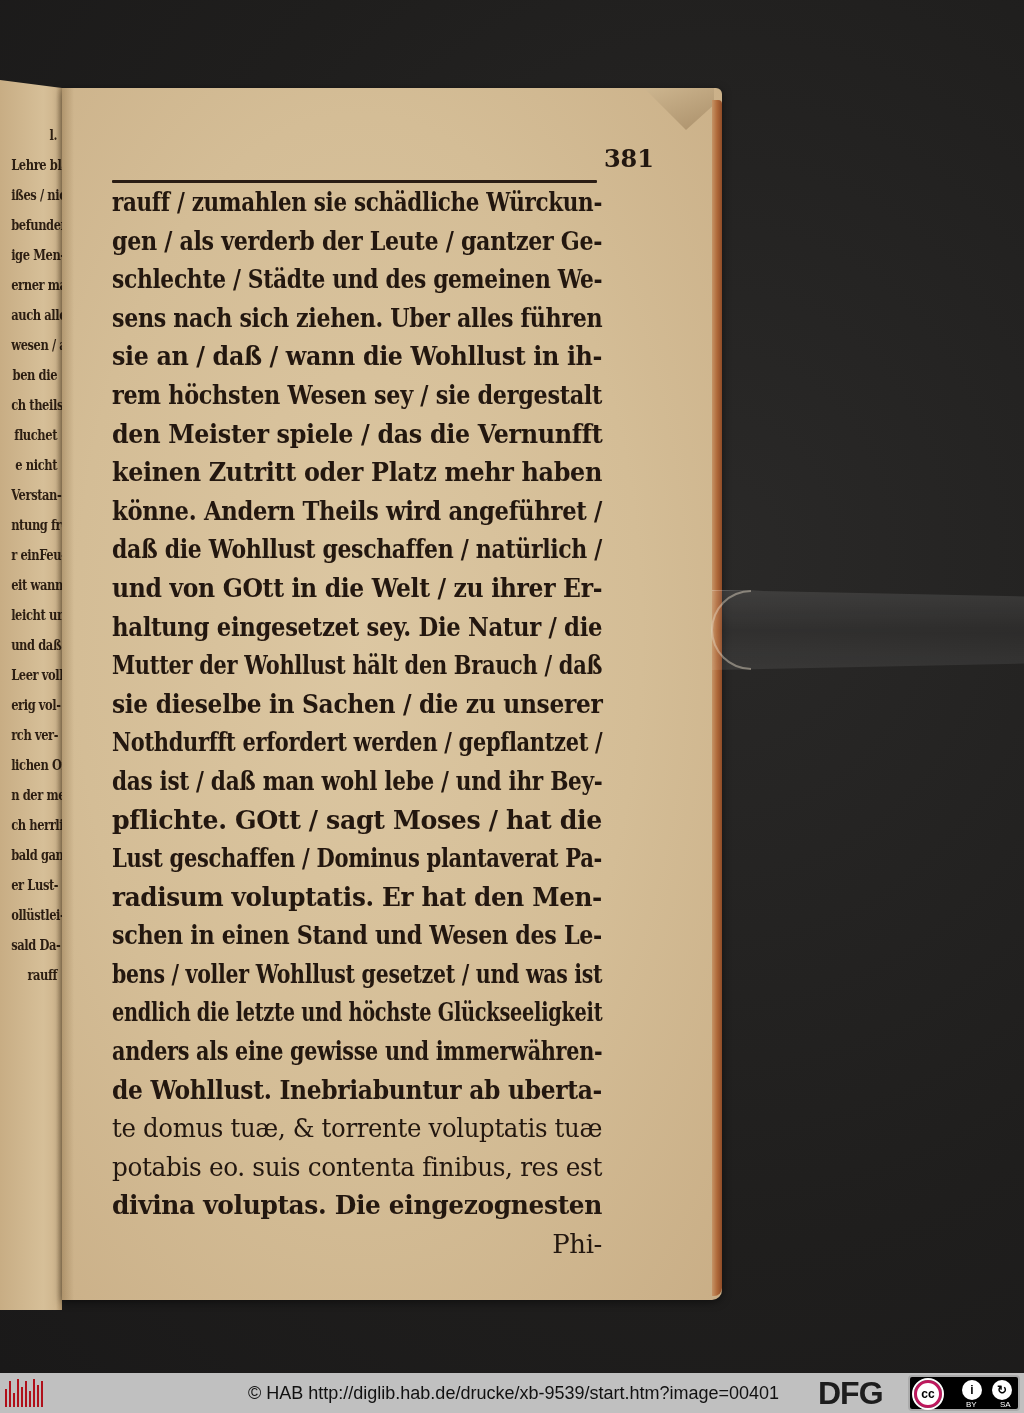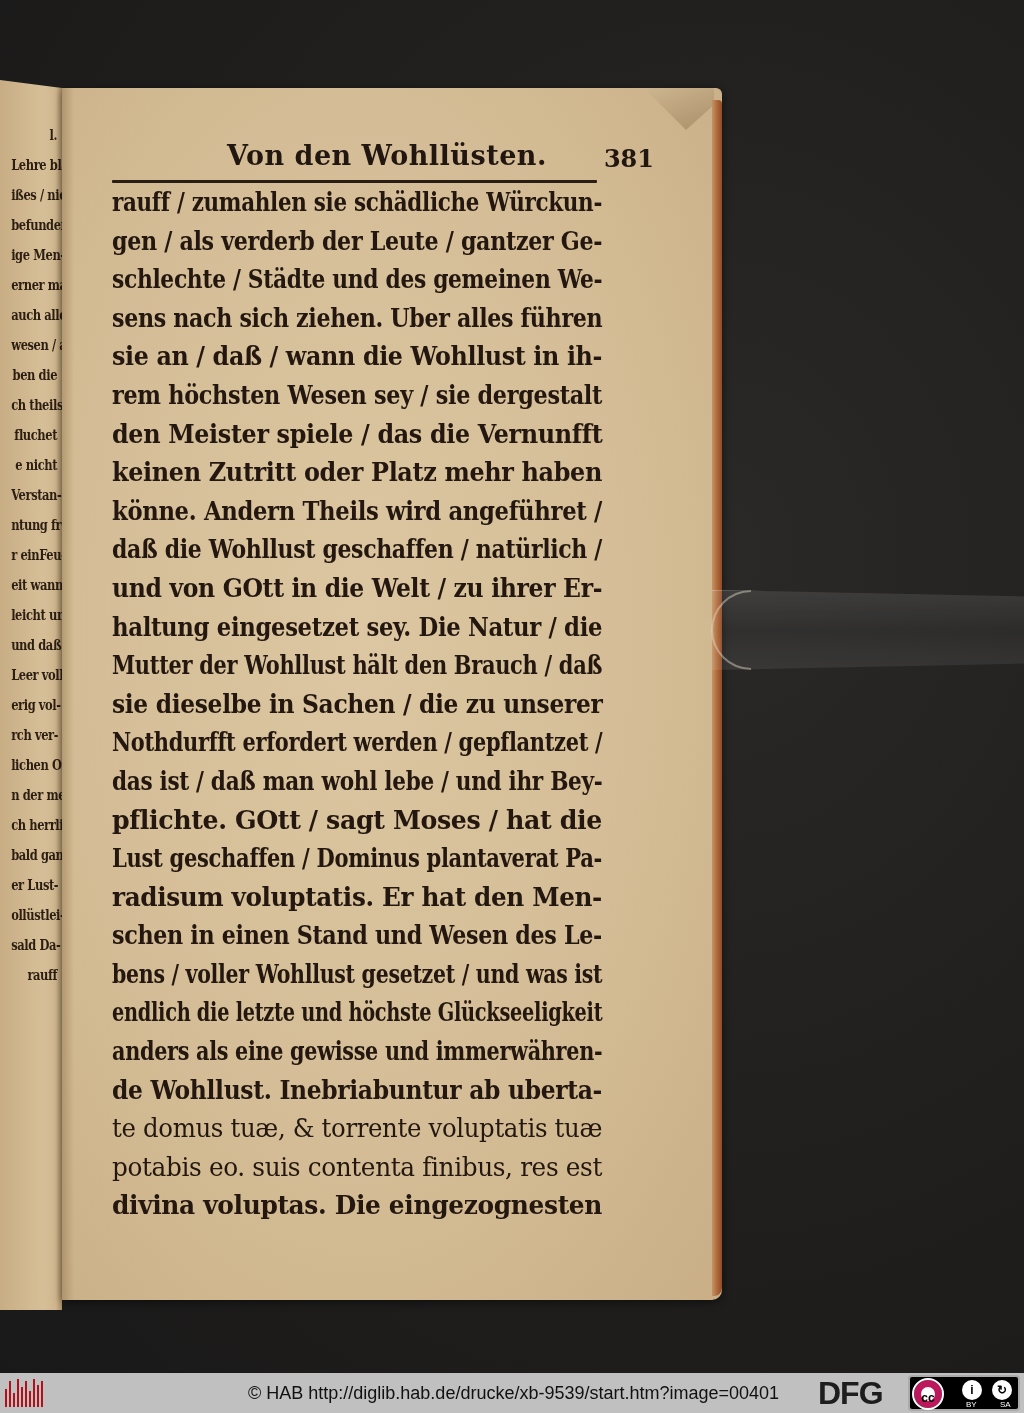--- a/index.html
+++ b/index.html
@@ -57,21 +57,21 @@
   .footer { position: absolute; left: 0; top: 1373px; width: 1024px; height: 40px; background: #c0c0c0;
     font-family: "Liberation Sans", sans-serif; }
   .hab-logo { position: absolute; left: 5px; top: 6px; width: 40px; height: 28px; display: flex; gap: 2px; align-items: flex-end; }
   .hab-logo span { display: block; width: 2px; background: #b0101a; }
   .footer-text { position: absolute; left: 248px; top: 10px; font-size: 18px; color: #111; white-space: nowrap; }
   .dfg-logo { position: absolute; left: 818px; top: 4px; font-size: 32px; font-weight: bold; color: #1d1d1d;
     letter-spacing: -1px; line-height: 32px; font-family: "Liberation Sans", sans-serif; }
   .cc-badge { position: absolute; left: 908px; top: 2px; width: 112px; height: 36px; background: #000;
     border: 2px solid #aaa; border-radius: 4px; }
   .cc-circle { position: absolute; left: 4px; top: 3px; width: 28px; height: 28px; border-radius: 50%;
-    background: #fff; border: 7px solid #be185d; outline: 2px solid #fff; color: #000; font-weight: bold;
+    background: #fff; border: 3px solid #be185d; outline: 2px solid #fff; color: #000; font-weight: bold;
     font-size: 12px; line-height: 22px; text-align: center; }
   .cc-icon { position: absolute; top: 3px; width: 20px; height: 20px; border-radius: 50%; background: #fff;
     color: #000; font-size: 12px; line-height: 20px; text-align: center; font-weight: bold; }
   .cc-label { position: absolute; top: 23px; font-size: 8px; color: #fff; }
 </style>
 </head>
 <body>
 
 <div class="viewer">
 
@@ -108,21 +108,20 @@
         <div>sald Da-</div>
         <div>rauff</div>
       </div>
   </div>
 
   <div class="page">
     <div class="gutter"></div>
     <div class="fold-corner"></div>
 
     <div class="running-head">
-      <span class="running-title">Von den Wohllüsten.</span>
       <span class="page-number">381</span>
     </div>
     <div class="head-rule"></div>
 
     <div class="body-text">
       <div class="line" style="transform: scaleX(0.826307); transform-origin: left center; width: 593px;">rauff / zumahlen sie schädliche Würckun-</div>
       <div class="line" style="transform: scaleX(0.855148); transform-origin: left center; width: 573px;">gen / als verderb der Leute / gantzer Ge-</div>
       <div class="line" style="transform: scaleX(0.839041); transform-origin: left center; width: 584px;">schlechte / Städte und des gemeinen We-</div>
       <div class="line" style="transform: scaleX(0.853659); transform-origin: left center; width: 574px;">sens nach sich ziehen. Uber alles führen</div>
       <div class="line" style="transform: scaleX(0.915888); transform-origin: left center; width: 535px;">sie an / daß / wann die Wohllust in ih-</div>
@@ -141,20 +140,21 @@
       <div class="line" style="transform: scaleX(0.811258); transform-origin: left center; width: 604px;">Lust geschaffen / Dominus plantaverat Pa-</div>
       <div class="line" style="transform: scaleX(0.951456); transform-origin: left center; width: 515px;">radisum voluptatis. Er hat den Men-</div>
       <div class="line" style="transform: scaleX(0.856643); transform-origin: left center; width: 572px;">schen in einen Stand und Wesen des Le-</div>
       <div class="line" style="transform: scaleX(0.790323); transform-origin: left center; width: 620px;">bens / voller Wohllust gesetzet / und was ist</div>
       <div class="line" style="transform: scaleX(0.744681); transform-origin: left center; width: 658px;">endlich die letzte und höchste Glückseeligkeit</div>
       <div class="line" style="transform: scaleX(0.799347); transform-origin: left center; width: 613px;">anders als eine gewisse und immerwähren-</div>
       <div class="line" style="transform: scaleX(0.902394); transform-origin: left center; width: 543px;">de Wohllust. Inebriabuntur ab uberta-</div>
       <div class="line latin" style="transform: scaleX(0.940499); transform-origin: left center; width: 521px;">te domus tuæ, &amp; torrente voluptatis tuæ</div>
       <div class="line latin" style="transform: scaleX(0.953307); transform-origin: left center; width: 514px;">potabis eo. suis contenta finibus, res est</div>
       <div class="line" style="transform: scaleX(0.958904); transform-origin: left center; width: 511px;">divina voluptas. Die eingezognesten</div>
+      <div class="line latin catch">Phi-</div>
     </div>
   </div>
 
   <div class="strip"></div>
   <div class="strip-end"></div>
 </div>
 
 <div class="footer">
   <div class="hab-logo">
     <span style="height:18px"></span>

